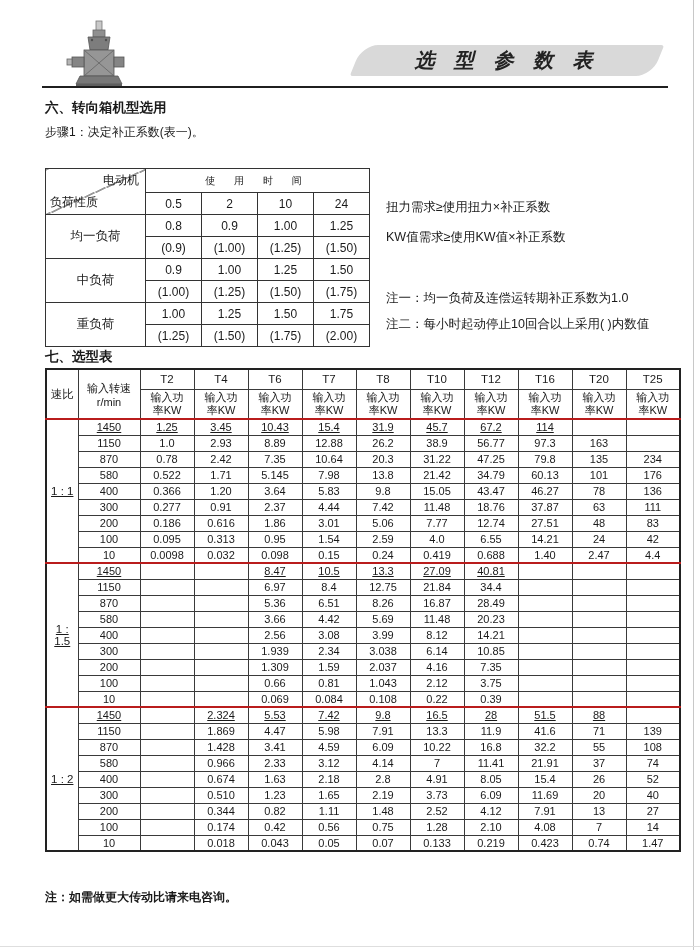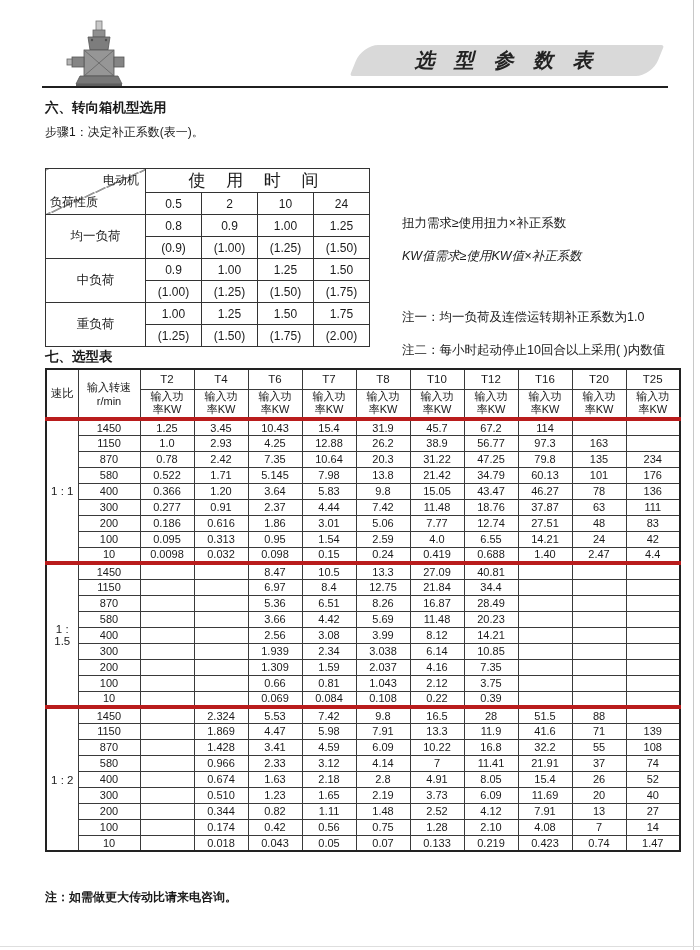--- a/index.html
+++ b/index.html
@@ -30,45 +30,45 @@
   .step1 { position:absolute; left:45px; top:124px; font-size:12px; margin:0; }
   .step2 { position:absolute; left:45px; top:146px; font-size:12px; margin:0; }
 
   
   #table1 { position:absolute; left:45px; top:168px; border-collapse:collapse; border:1px solid #6d28d9; table-layout:fixed; }
   #table1 td { border:1px solid #333; text-align:center; font-size:12px; padding:0; }
   #table1 .diag { position:relative; width:100px; height:46px;
     background:linear-gradient(to bottom right, transparent 49.5%, #333 49.5%, #333 50.6%, transparent 50.6%); }
   #table1 .diag-top { position:absolute; top:3px; right:6px; font-size:12px; }
   #table1 .diag-bottom { position:absolute; bottom:3px; left:4px; font-size:12px;text-align:center; }
-  #table1 .usage { height:24px; letter-spacing:8px; font-size:17px; }
+  #table1 .usage { height:24px; letter-spacing:8px; font-size:10px; }
   #table1 .time-col { height:22px; width:56px; }
   #table1 .load-label { font-size:12.5px; }
   #table1 .val { height:22px; }
 
   
   .notes { position:absolute; left:386px; top:199px; width:300px; font-size:12.5px; }
-  .notes p { margin:16px; }
+  .notes p { margin:0; }
   .notes .f1 { margin-bottom:13px; }
-  .notes .f2 { margin-bottom:44px;font-style:italic; }
+  .notes .f2 { margin-bottom:44px; }
   .notes .n1 { margin-bottom:9px; }
 
   
   .sec7-title { position:absolute; left:45px; top:348px; font-size:13.5px; font-weight:bold; margin:0; }
   #table2 { position:absolute; left:45px; top:368px; width:634px; border-collapse:collapse; border:2px solid #222; table-layout:fixed; }
   #table2 td { border:1px solid #3a3a3a; text-align:center; padding:0; font-size:11px; overflow:hidden; }
   #table2 .hdr { font-size:11.5px; }
   #table2 .model { height:20px; }
   #table2 .power { height:30px; line-height:13px; font-size:11px; }
   #table2 .power div { line-height:13px; }
   #table2 .hdr div { font-size:11px; }
   #table2 .ratio { font-size:11.5px; }
   #table2 .speed { }
   #table2 tbody td { height:16px; }
-  #table2 tr.block-start td { border-top:4px solid #b91c1c; }
+  #table2 tr.block-start td { border-top:2px solid #b91c1c;text-decoration:underline; }
   .footnote { position:absolute; left:45px; top:889px; font-size:12px; font-weight:bold; margin:0; }
 </style>
 </head>
 <body>
 
 <div class="page">
 
   <div class="logo">
     <svg viewBox="0 0 70 70" width="86" height="70">
       <rect x="32" y="1" width="6" height="11" fill="#c9c9c9" stroke="#777" stroke-width="0.8"></rect>
@@ -256,21 +256,21 @@
           <td class="val">45.7</td>
           <td class="val">67.2</td>
           <td class="val">114</td>
           <td class="val"></td>
           <td class="val"></td>
         </tr>
         <tr>
           <td class="speed">1150</td>
           <td class="val">1.0</td>
           <td class="val">2.93</td>
-          <td class="val">4.25</td>
+          <td class="val">8.89</td>
           <td class="val">12.88</td>
           <td class="val">26.2</td>
           <td class="val">38.9</td>
           <td class="val">56.77</td>
           <td class="val">97.3</td>
           <td class="val">163</td>
           <td class="val"></td>
         </tr>
         <tr>
           <td class="speed">870</td>

